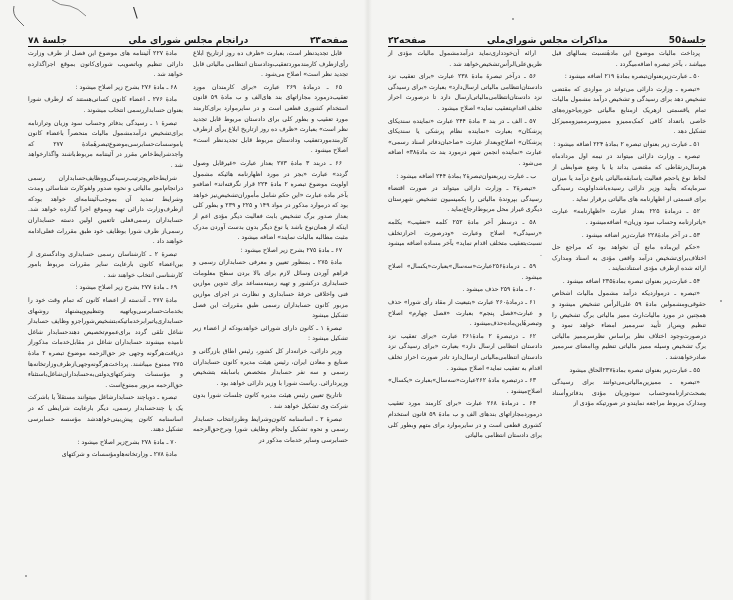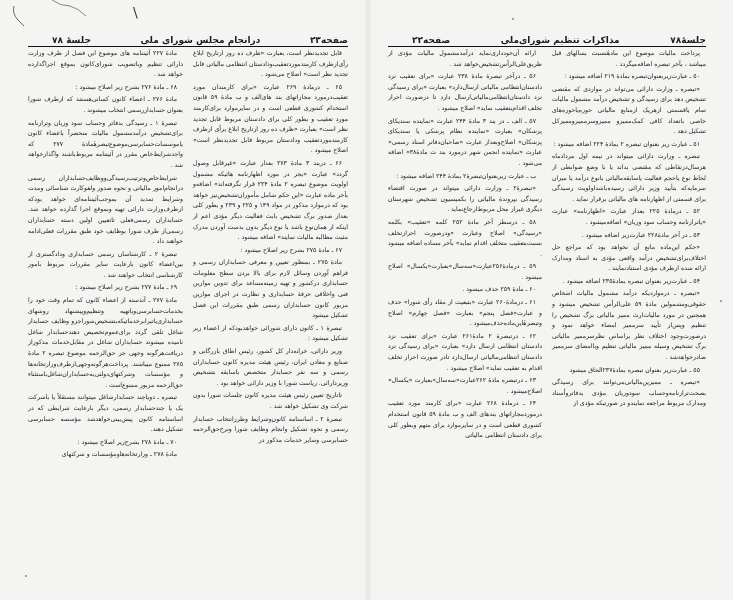--- a/index.html
+++ b/index.html
@@ -24,21 +24,21 @@
   .mark { position:absolute; font-size:14px; color:#333; }
   .header {
     position:absolute; top:32px; height:13px;
     border-bottom:1.5px solid #111;
     display:flex; justify-content:space-between; align-items:flex-end;
     font-size:9px; font-weight:bold; direction:rtl;
     padding-bottom:1px;
   }
   .page.left .header { left:28px; width:320px; }
   .page.right .header { left:18px; width:318px; }
-  .header span { white-space:nowrap;margin-left:24px; }
+  .header span { white-space:nowrap; }
   .cols {
     position:absolute; top:48px; display:flex; flex-direction:row-reverse; gap:10px;
   }
   .page.left .cols { left:28px; width:320px; }
   .page.right .cols { left:18px; width:318px; }
   .col {
     flex:1; direction:rtl; text-align:justify;
     font-size:6.2px; line-height:10.6px; color:#222;
   }
   .col p { margin:0 0 2px 0; text-indent:6px; }
@@ -87,22 +87,22 @@
         <p>۷۰ ـ مادهٔ ۲۷۸ بشرح‌زیر اصلاح میشود :</p>
         <p>مادهٔ ۲۷۸ ـ وزارتخانه‌هاومؤسسات و شرکتهای</p>
       </div>
     </div>
   </div>
 
   <div class="gutter"></div>
 
   <div class="page right">
     <div class="header">
-      <span>جلسهٔ۷۸</span>
-      <span>مذاکرات تنظیم شورای‌ملی</span>
+      <span>جلسهٔ50</span>
+      <span>مذاکرات مجلس شورای‌ملی</span>
       <span>صفحه۲۲</span>
     </div>
 
     <div class="cols">
       <div class="col">
         <p>پرداخت مالیات موضوع این مادهٔنسبت بسالهای قبل میباشد ، بآخر تبصره اضافه‌میگردد .</p>
         <p>۵۰ ـ عبارت‌زیربعنوان‌تبصره بمادهٔ ۲۱۹ اضافه میشود :</p>
         <p>«تبصره ـ وزارت دارائی می‌تواند در مواردی که مقتضی تشخیص دهد برای رسیدگی و تشخیص درآمد مشمول مالیات تمام یاقسمتی ازهریک ازمنابع مالیاتی حوزه‌یاحوزه‌های خاصی باتعداد کافی کمک‌ممیزو ممیزوسرممیزوممیزکل تشکیل دهد .</p>
         <p>۵۱ ـ عبارت زیر بعنوان تبصره ۲ بمادهٔ ۲۲۴ اضافه میشود :</p>
         <p>تبصره ـ وزارت دارائی میتواند در نیمه اول مردادماه هرسال‌درنقاطی که مقتضی بداند یا با وضع ضوابطی از لحاظ نوع یاحجم فعالیت یاسابقه‌مالیاتی یانوع درآمد یا میزان سرمایه‌که بتأیید وزیر دارائی رسیده‌باشداولویت رسیدگی برای قسمتی از اظهارنامه های مالیاتی برقرار نماید .</p>

